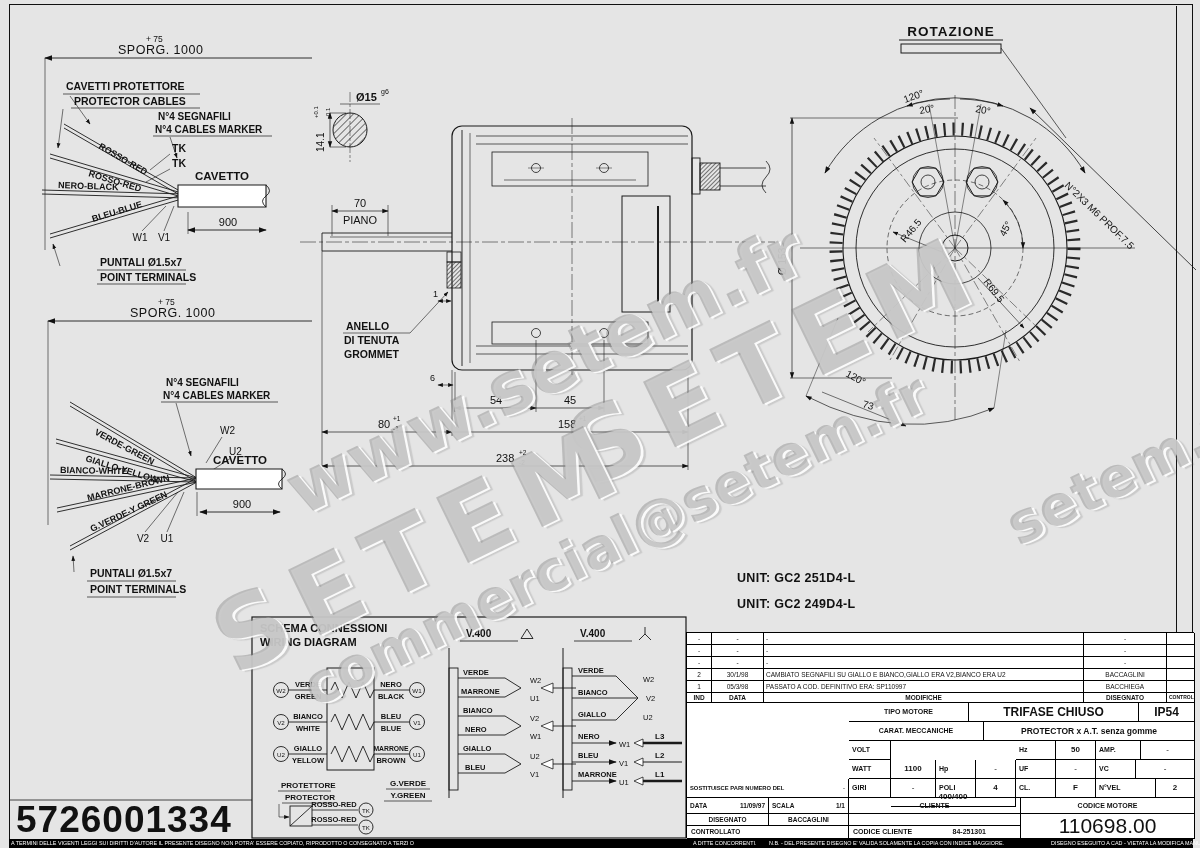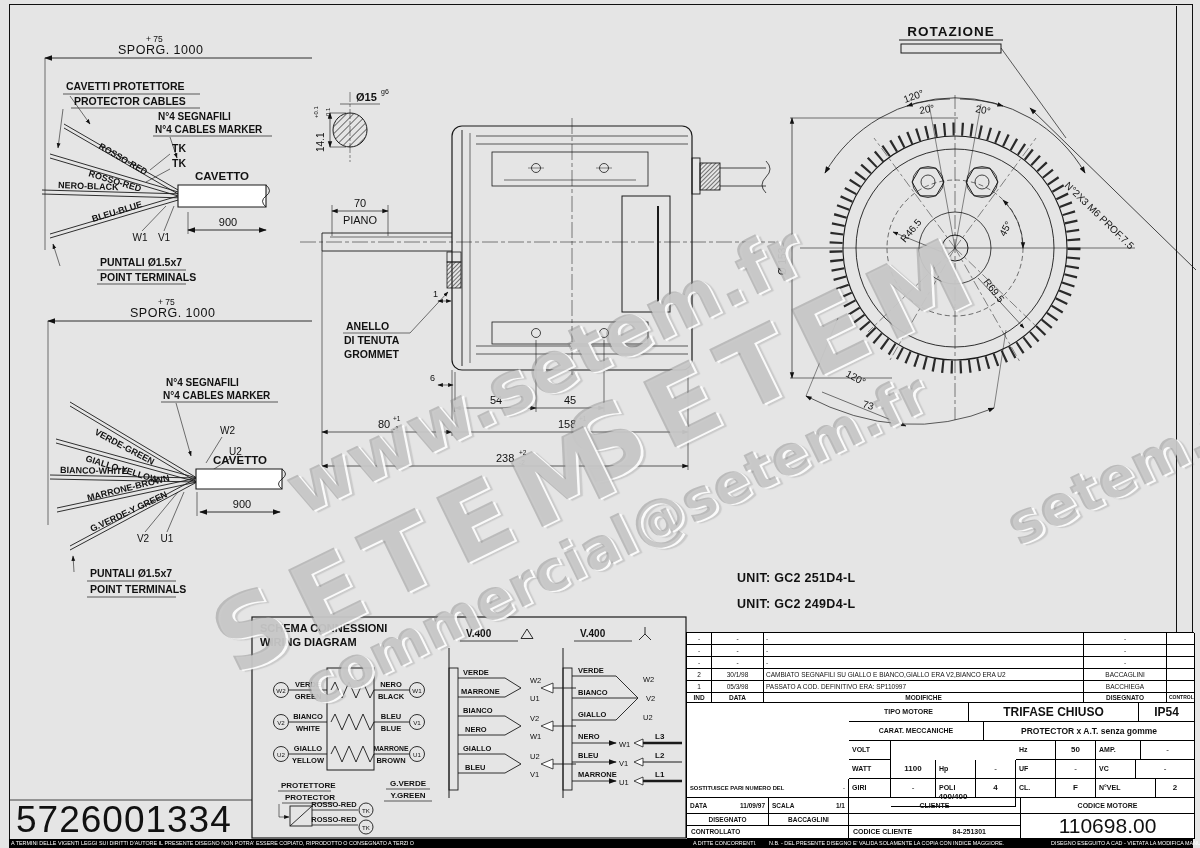--- a/index.html
+++ b/index.html
@@ -5,21 +5,21 @@
   html,body{margin:0;padding:0;background:#fff;}
   .sheet{position:relative;width:1200px;height:848px;background:#e5e5e5;overflow:hidden;
          font-family:"Liberation Sans",sans-serif;color:#111;}
   .frame{position:absolute;left:9px;top:4px;right:7px;bottom:8px;border:1.4px solid #111;z-index:1;}
   .frame-inner-right{position:absolute;left:1176px;top:6px;height:626px;width:0;border-left:1px solid #111;z-index:1;}
   svg.draw{position:absolute;left:0;top:0;z-index:2;}
   svg text{font-family:"Liberation Sans",sans-serif;fill:#111;}
   .wm{position:absolute;z-index:3;font-family:"DejaVu Sans",sans-serif;font-weight:bold;white-space:nowrap;
       color:rgba(125,125,125,0.40);text-shadow:2px 2px 0 rgba(255,255,255,0.9),4px 4px 1px rgba(110,110,110,0.22);
       transform:translate(-50%,-50%) rotate(-26deg);pointer-events:none;}
-  .partnum{position:absolute;left:16px;top:799px;z-index:4;font-size:37px;font-weight:400;letter-spacing:1px;}
+  .partnum{position:absolute;left:16px;top:799px;z-index:4;font-size:37px;font-weight:700;letter-spacing:1px;}
   
   .tb{position:absolute;left:686px;top:632px;width:508px;height:206px;z-index:4;background:#fff;border-left:1px solid #000;border-top:1px solid #000;box-sizing:border-box;}
   .tb .cell{position:absolute;box-sizing:border-box;border-right:1px solid #000;border-bottom:1px solid #000;overflow:hidden;}
   .rr{position:absolute;left:0;width:508px;height:12px;display:flex;box-sizing:border-box;}
   .rr>div{box-sizing:border-box;border-right:1px solid #000;border-bottom:1px solid #000;font-size:6.5px;line-height:11px;padding:0 2px;white-space:nowrap;overflow:hidden;}
   .rc1{width:25px;text-align:center;}
   .rc2{width:52px;text-align:center;}
   .rc3{width:320px;}
   .rc4{width:83px;text-align:center;}
   .rc5{width:28px;text-align:center;font-size:5px !important;}

